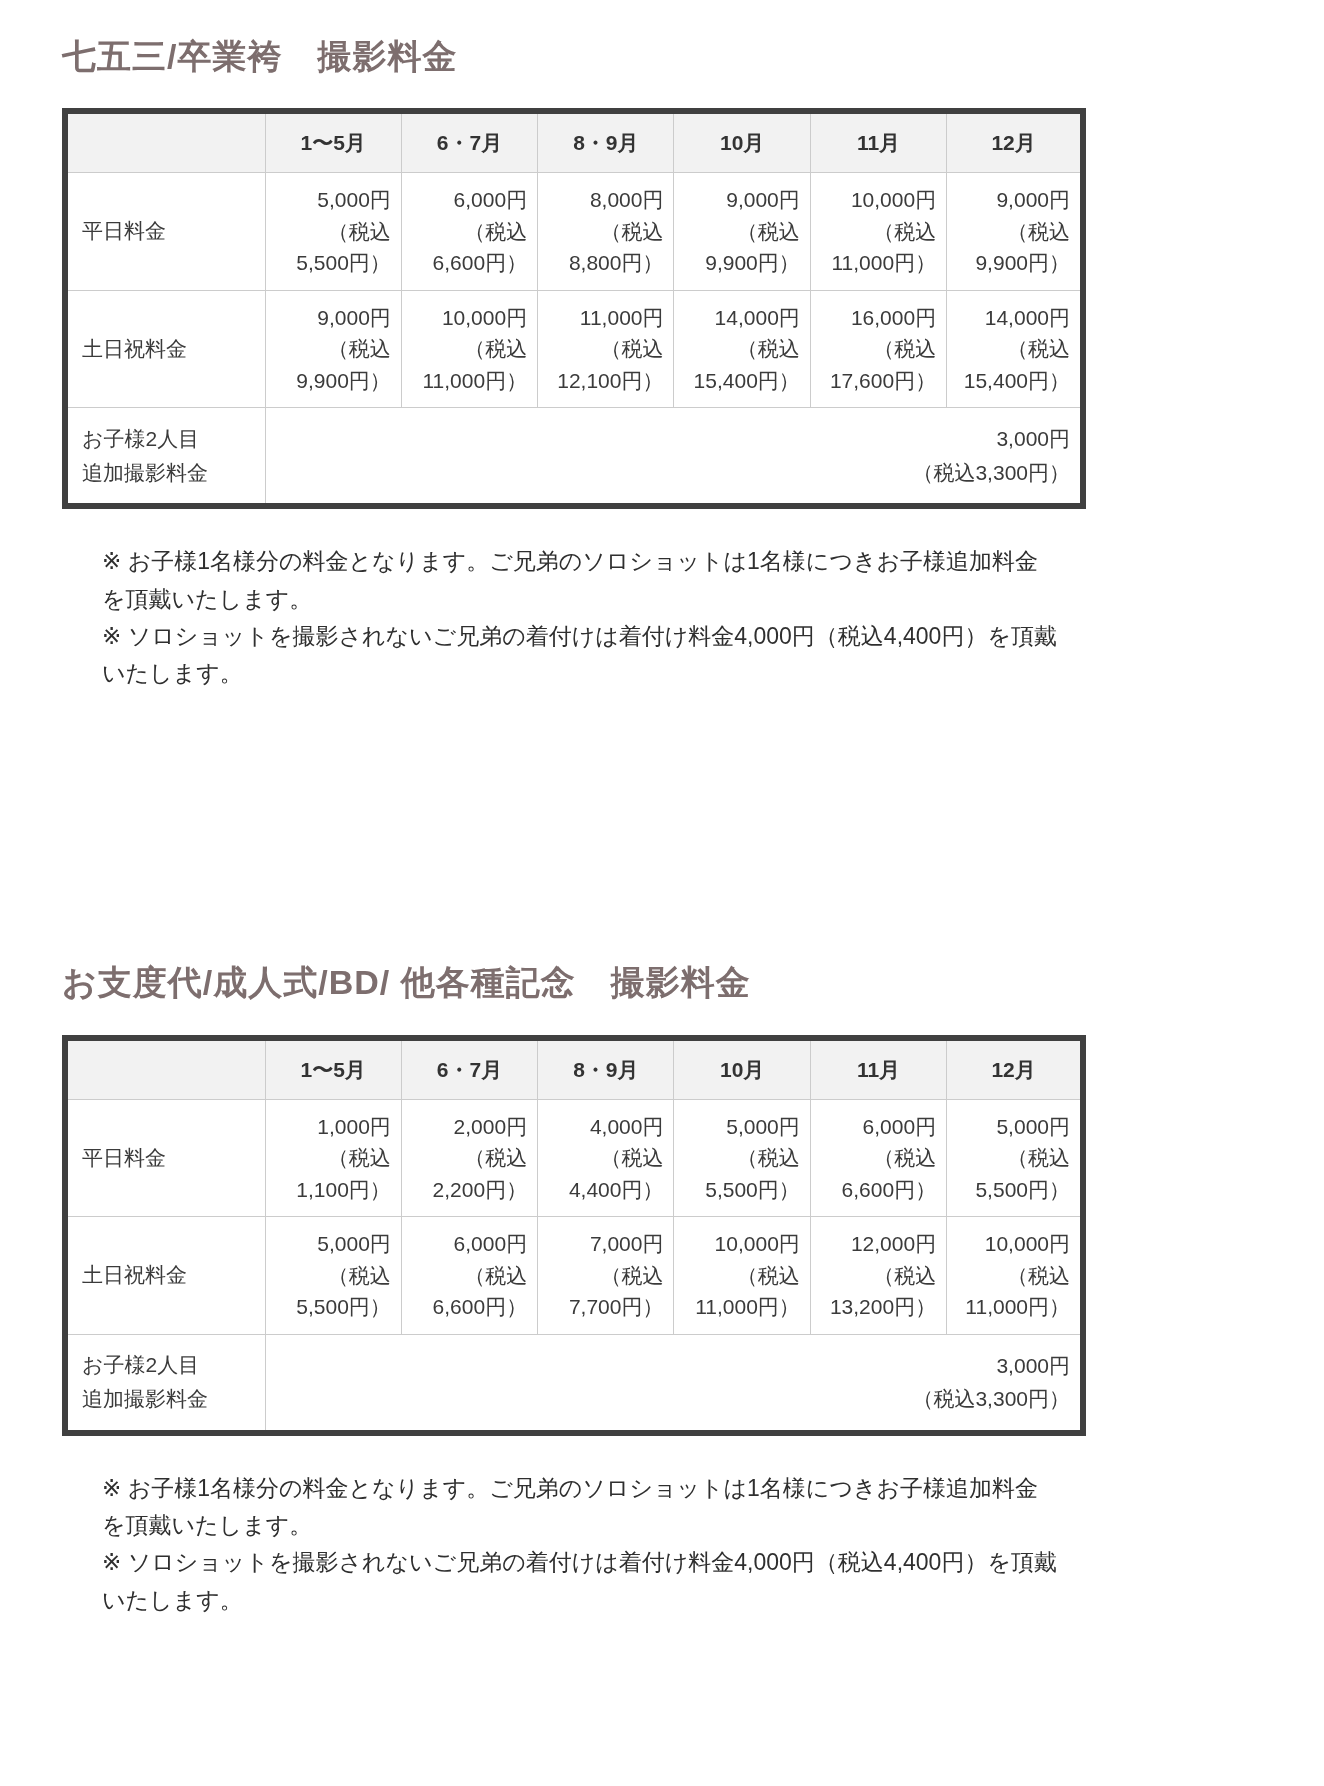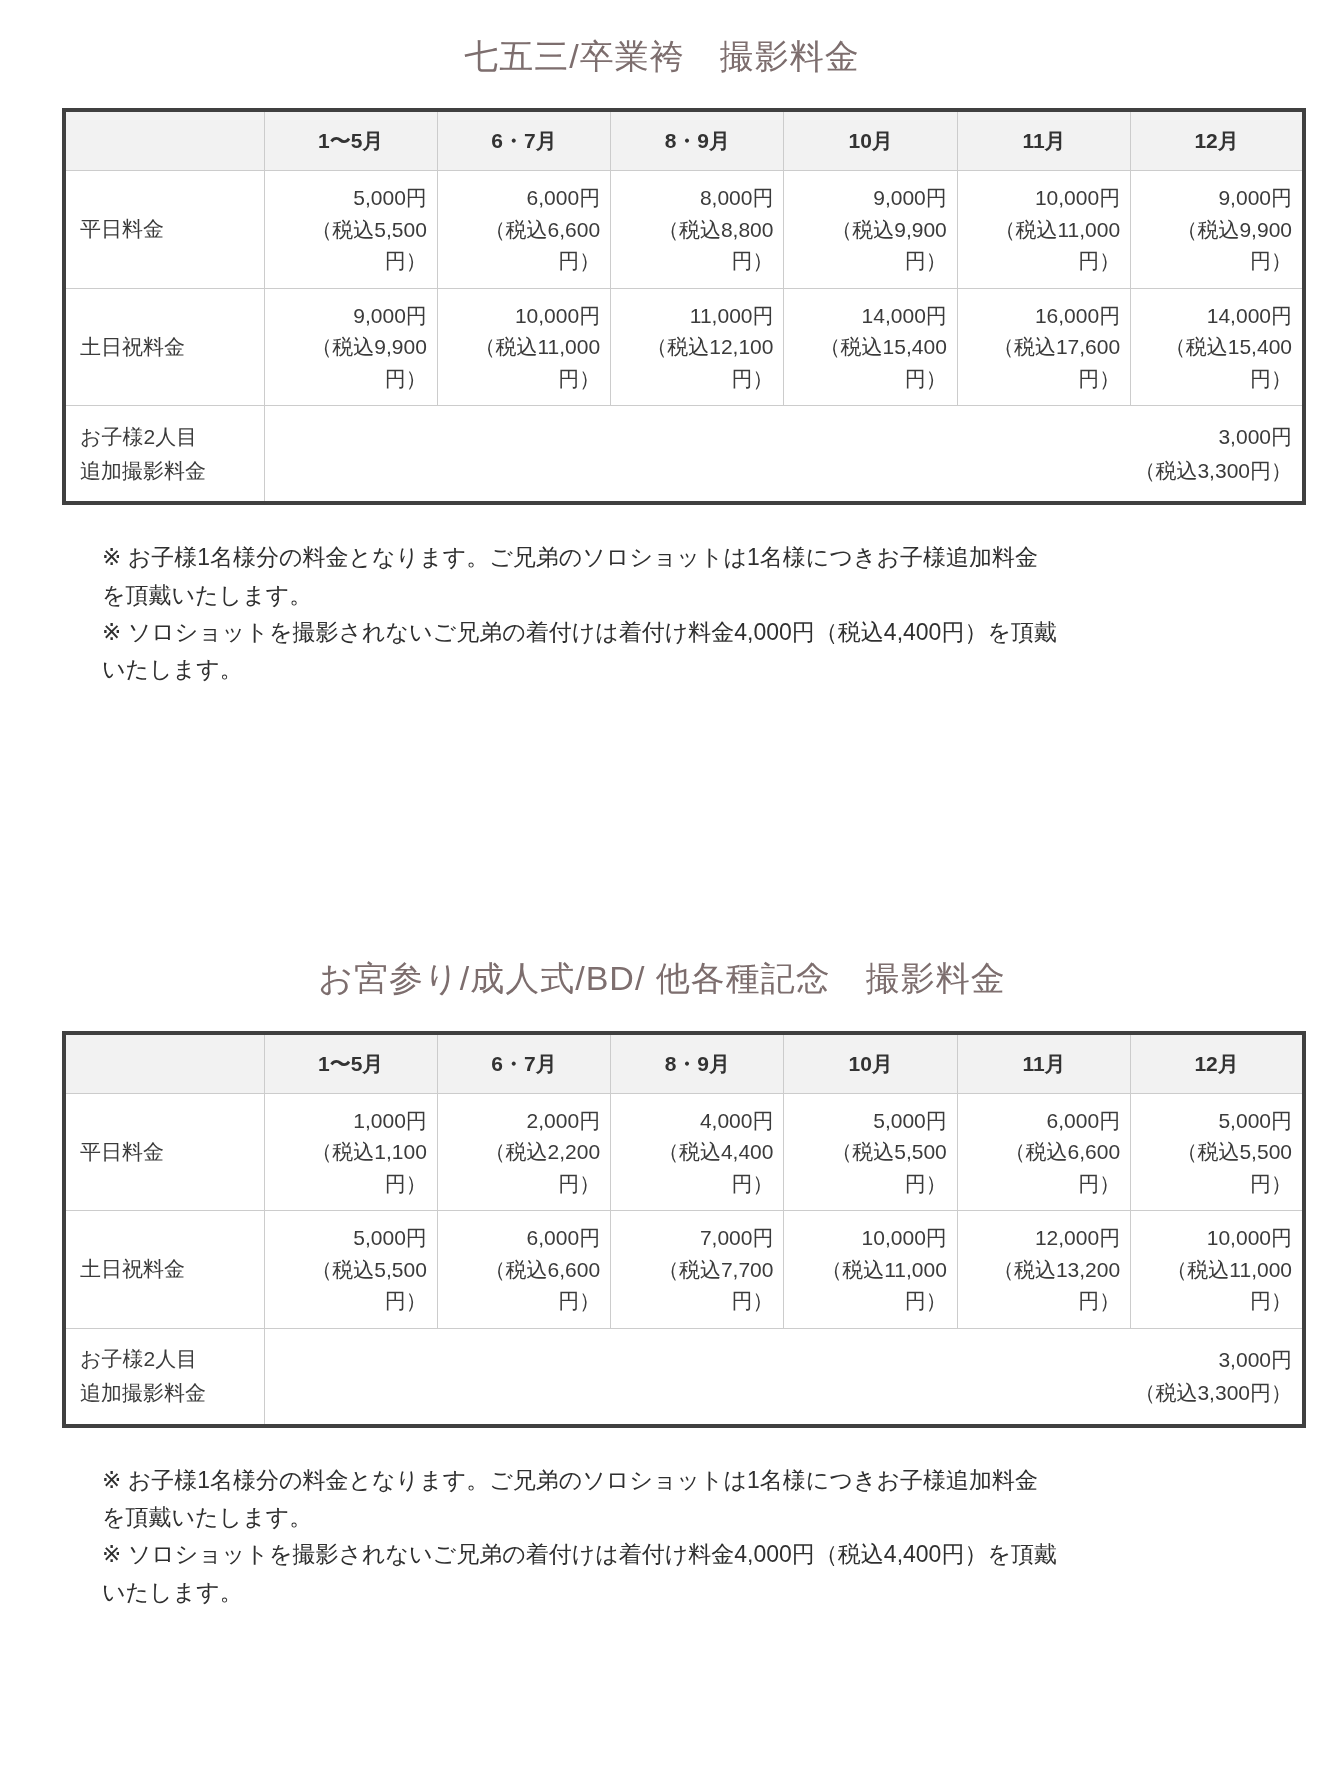--- a/index.html
+++ b/index.html
@@ -14,36 +14,36 @@
     min-height: 1786px;
     box-sizing: border-box;
     padding-top: 34px;
     background: #ffffff;
   }
   .inner {
     width: 1200px;
     margin: 0 auto;
   }
   .section-title {
-    text-align: center;
+    text-align: left;
     color: #7d6e6e;
     font-size: 34px;
-    font-weight: 400;
+    font-weight: 700;
     letter-spacing: 1px;
     margin: 0 0 30px 0;
     line-height: 1.3;
   }
   .section + .section {
     margin-top: 268px;
   }
   table.price-table {
-    width: 1244px;
+    width: 1024px;
     border-collapse: collapse;
     table-layout: fixed;
-    border: 4px solid #404040;
+    border: 6px solid #404040;
     font-size: 21px;
     color: #3b3b3b;
   }
   table.price-table th,
   table.price-table td {
     border: 1px solid #cccccc;
     vertical-align: middle;
     box-sizing: border-box;
   }
   table.price-table thead th {
@@ -156,21 +156,21 @@
         </tbody>
       </table>
 
       <div class="notes">
         <p>※ お子様1名様分の料金となります。ご兄弟のソロショットは1名様につきお子様追加料金を頂戴いたします。</p>
         <p>※ ソロショットを撮影されないご兄弟の着付けは着付け料金4,000円（税込4,400円）を頂戴いたします。</p>
       </div>
     </section>
 
     <section class="section">
-      <h2 class="section-title">お宮参り/成人式/BD/ 他各種記念　撮影料金</h2>
+      <h2 class="section-title">お支度代/成人式/BD/ 他各種記念　撮影料金</h2>
 
       <table class="price-table">
         <colgroup>
           <col style="width:200px">
           <col>
             <col>
             <col>
             <col>
             <col>
             <col>

